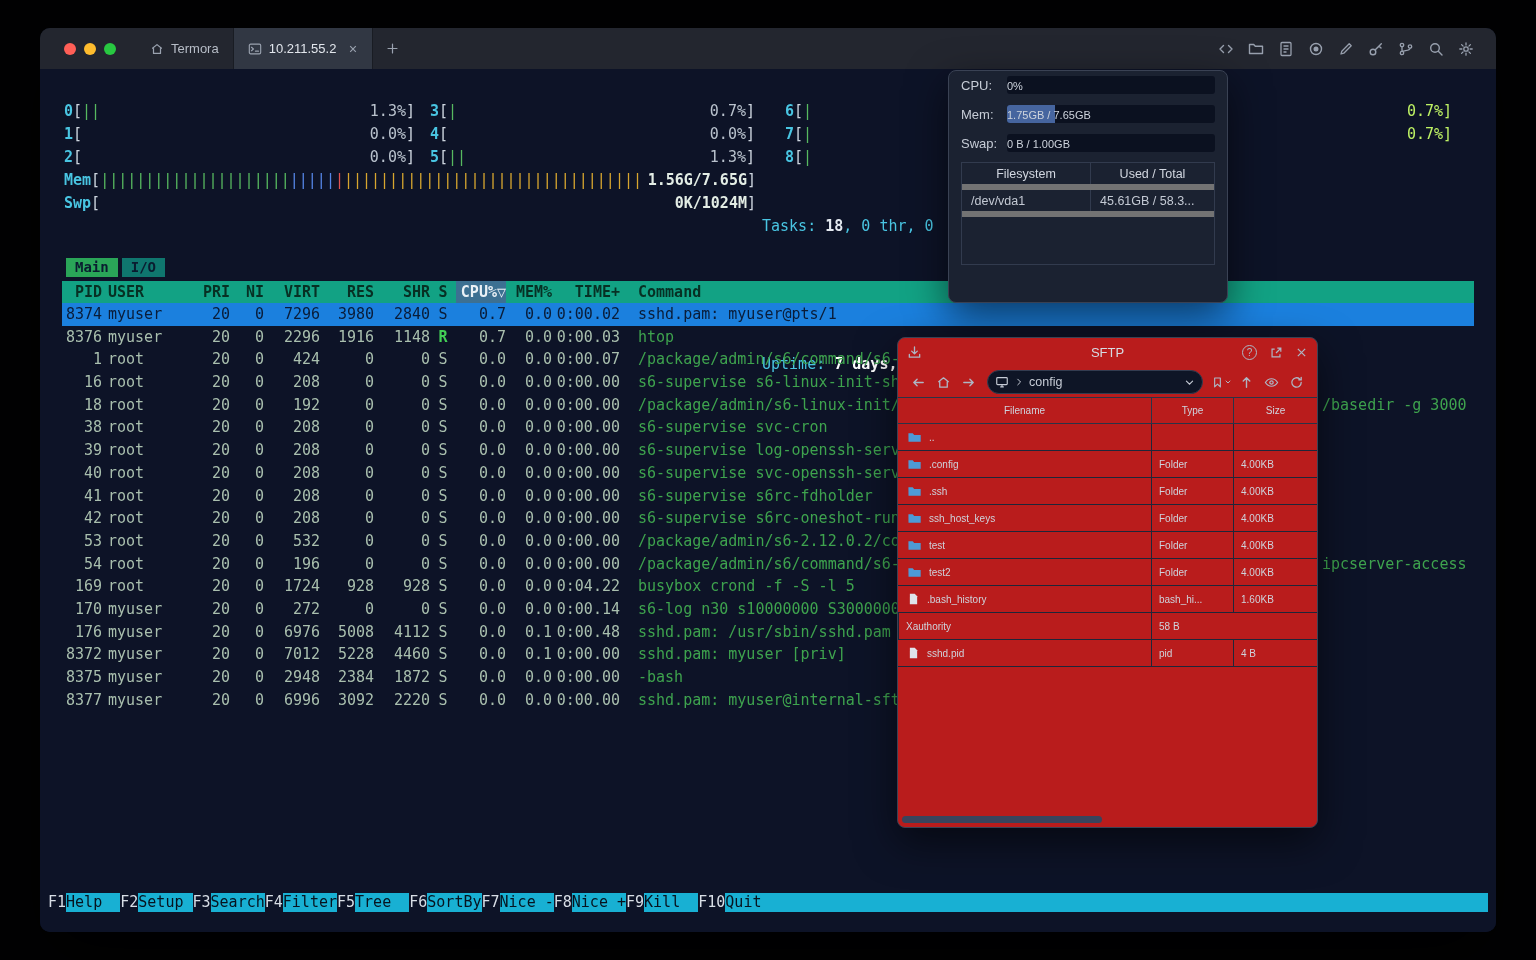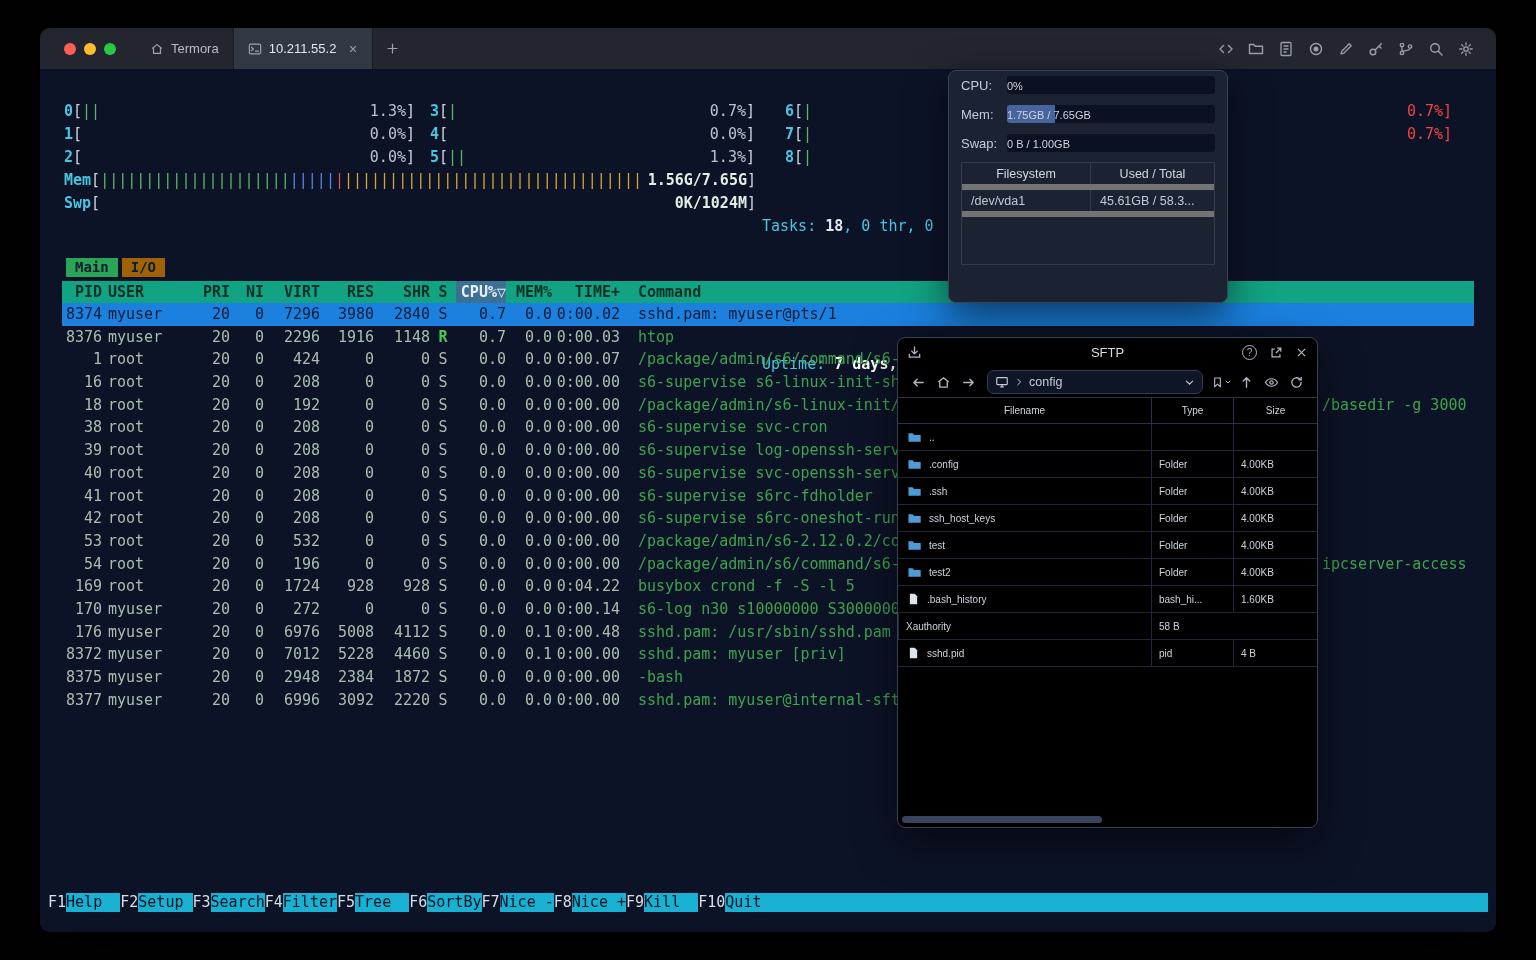--- a/index.html
+++ b/index.html
@@ -28,28 +28,28 @@
 .m-id{color:#49c5e2;font-weight:bold}
 .m-br{color:#cdd5df}
 .m-bars{color:#57b960;overflow:hidden;white-space:pre}
 .m-sp{flex:1}
 .m-pct{color:#b9c2cd}
 .m-val{color:#e3ede5;font-weight:bold}
 .v-green{color:#57b960}.v-blue{color:#5585e6}.v-red{color:#e05252}.v-yellow{color:#d7a62f}
 .cyan{color:#49c5e2}
 .wht{color:#e4e9f0;font-weight:bold}
 .days{color:#ffffff;font-weight:bold}
-.cpu-tail{position:absolute;color:#ef4444}
+.cpu-tail{position:absolute;color:#bef264}
 .stats{position:absolute;left:722px;top:141px}
 .stats div{height:23px}
 
 .stabs{position:absolute;left:26px;top:230px;display:flex;gap:4px;font-size:14px;line-height:19px;font-weight:bold}
 .stab{height:19px;padding:0 9px;color:#0a1c30;white-space:pre}
 .stabs div:nth-of-type(1){background:#2aa558}
-.stabs div:nth-of-type(2){background:#a16207}
+.stabs div:nth-of-type(2){background:#0f766e}
 
 .pgrid{display:grid;grid-template-columns:40px 76px 52px 34px 56px 54px 56px 26px 50px 46px 68px minmax(0,1fr)}
 .phead{position:absolute;left:22px;top:253px;width:1412px;height:22px;background:#12a284;color:#073024;font-weight:bold;font-size:15px;line-height:22px}
 .phead span{text-align:right;white-space:pre;overflow:hidden}
 .phead .user,.phead .cmd{text-align:left}
 .phead .user{padding-left:6px}
 .phead .cmd{padding-left:18px}
 .phead .s{text-align:center}
 .phead .hl{background:#3c7092;color:#eaf1f6}
 .prows{position:absolute;left:22px;top:275px;width:1412px}
@@ -82,24 +82,24 @@
 .si-bar{flex:1;height:18px;background:#0b1120;border-radius:3px;position:relative;overflow:hidden}
 .si-fill{position:absolute;left:0;top:0;bottom:0;background:#46659f}
 .si-bartext{position:relative;width:100%;text-align:center;font-size:11px;line-height:18px;color:#ced4dd}
 .si-table{border:1px solid #323b4e;margin-top:3px;height:103px;font-size:12.5px}
 .si-thead,.si-trow{display:grid;grid-template-columns:128px 1fr;height:27px;border-bottom:6px solid #737373}
 .si-thead span{display:flex;align-items:center;justify-content:center;color:#d2d7e0}
 .si-thead span+span,.si-trow span+span{border-left:1px solid #323b4e}
 .si-trow{color:#c4cad4}
 .si-trow span{display:flex;align-items:center;padding-left:9px}
 
-.sftp{left:857px;top:309px;width:421px;height:491px;background:#000000}
+.sftp{left:857px;top:309px;width:421px;height:491px;background:#b91c1c}
 .sf-nav{display:flex;align-items:center;padding:2px 8px;height:30px;color:#aeb6c4}
 .nav-btn{width:25px;height:24px;display:flex;align-items:center;justify-content:center;border-radius:4px}
-.crumb{flex:1;height:24px;margin:0 6px;background:#0e1526;border:1px solid #333c50;border-radius:7px;display:flex;align-items:center;padding:0 7px;gap:5px;color:#c6ccd6;font-size:12.5px}
+.crumb{flex:1;height:24px;margin:0 6px;background:#0e1526;border:1px solid #333c50;border-radius:12px;display:flex;align-items:center;padding:0 7px;gap:5px;color:#c6ccd6;font-size:12.5px}
 .crumb .grow{flex:1}
 .sf-table{position:absolute;left:0;right:0;top:59px;bottom:0;font-size:10px;color:#ced3dc}
 .sf-head,.srow{display:grid;grid-template-columns:1fr 82px 84px;height:27px}
 .sf-head{border-top:1px solid #2a3347;border-bottom:1px solid #2a3347}
 .sf-head span{display:flex;align-items:center;justify-content:center;color:#cfd4de}
 .sf-head span+span{border-left:1px solid #2a3347}
 .srow{border-bottom:1px solid #1e2639}
 .srow .name{display:flex;align-items:center;gap:7px;padding-left:9px;overflow:hidden}
 .srow .type,.srow .size{display:flex;align-items:center;padding-left:7px;border-left:1px solid #1e2639;overflow:hidden}
 .i-folder{color:#4e9ad6}.i-file{color:#dfe3ea}

